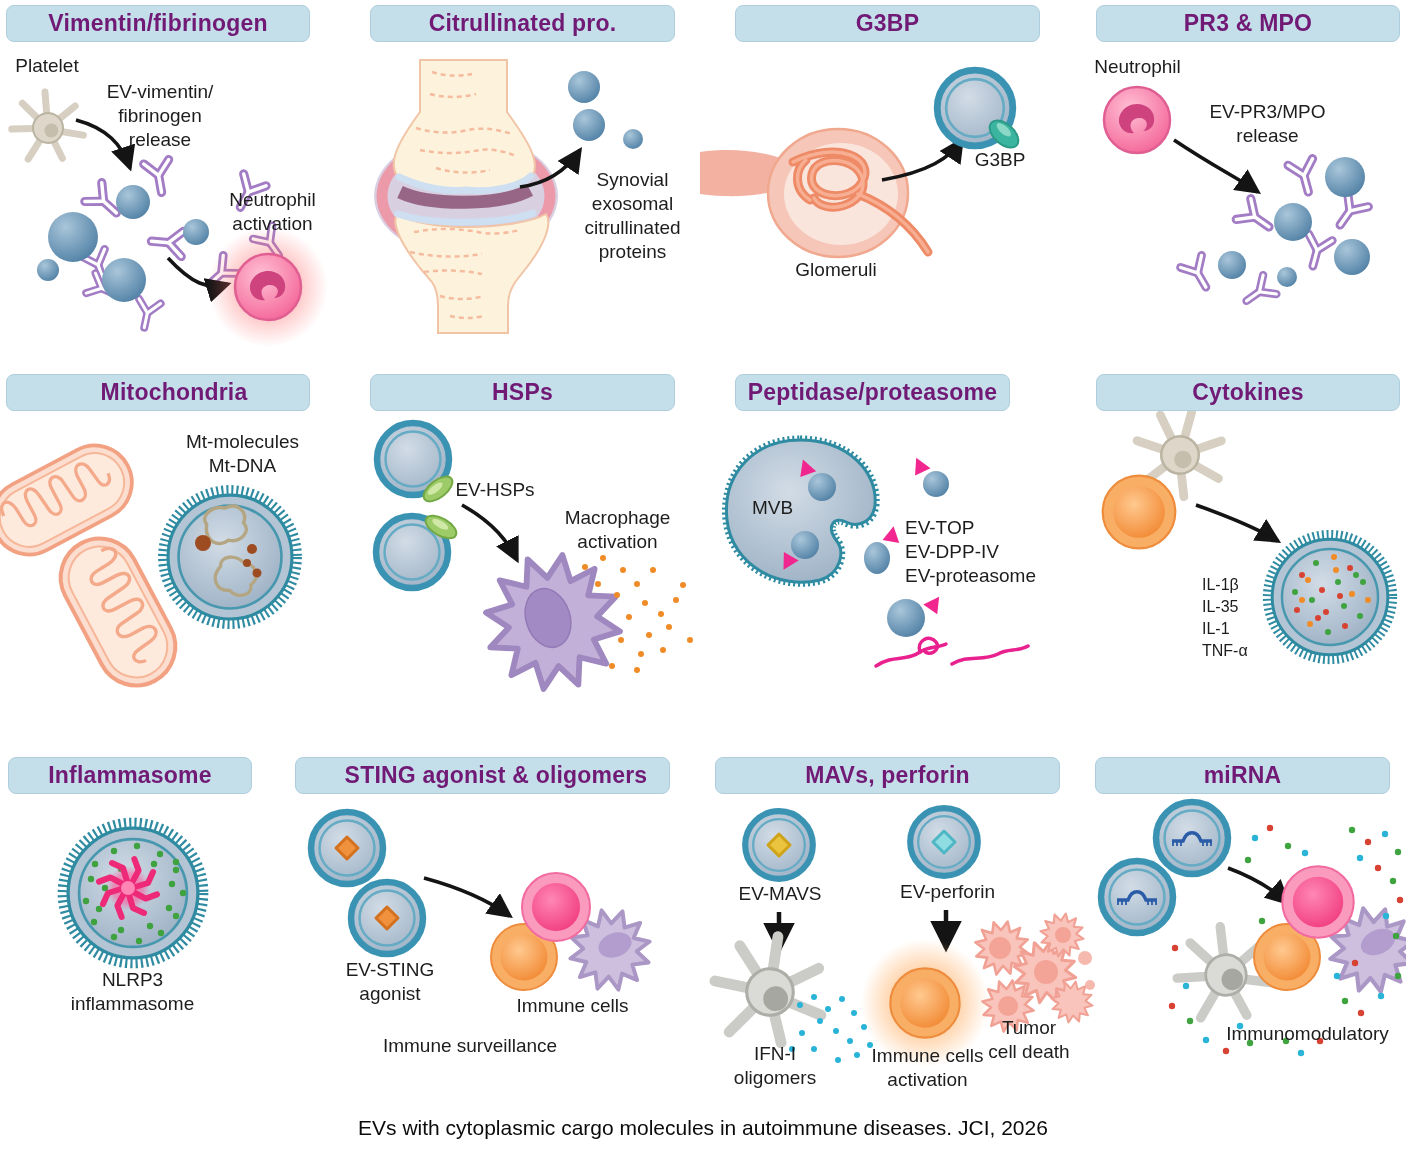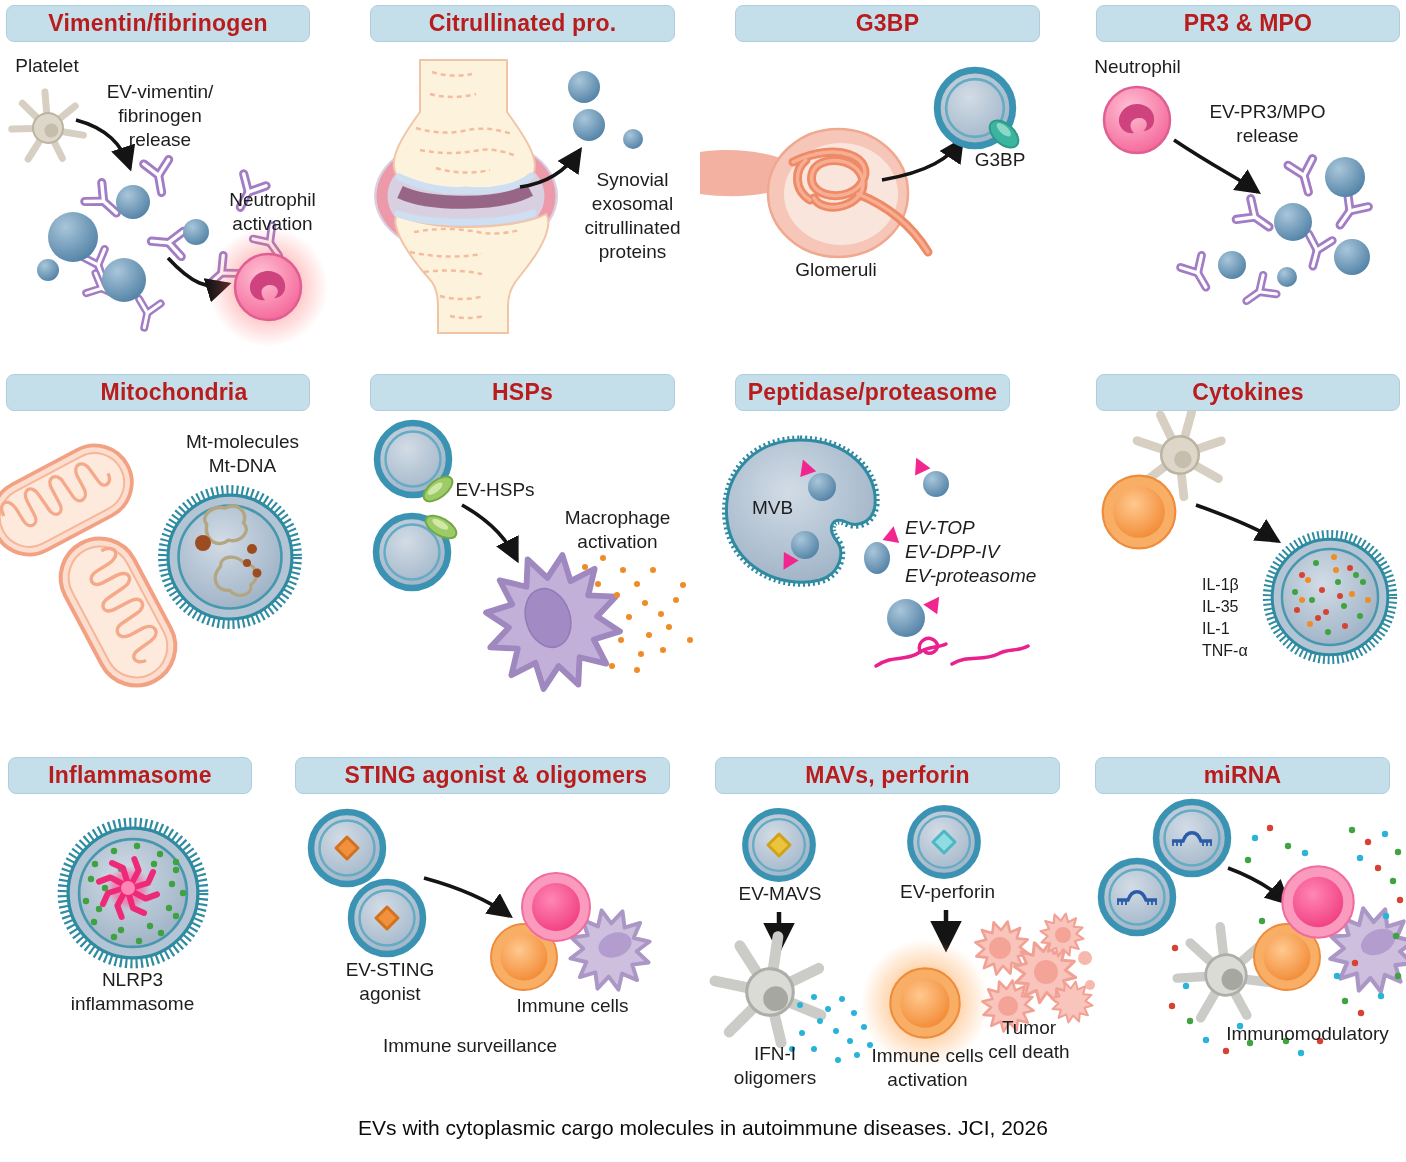--- a/index.html
+++ b/index.html
@@ -3,21 +3,21 @@
 <meta charset="utf-8">
 <style>
   * { margin:0; padding:0; box-sizing:border-box; }
   html,body { width:1406px; height:1162px; background:#ffffff; overflow:hidden; }
   body { font-family:"Liberation Sans", sans-serif; position:relative; }
   #stage { position:absolute; left:0; top:0; width:1406px; height:1162px; }
   svg.art { position:absolute; left:0; top:0; }
   .hdr {
     position:absolute; height:37px; background:#c5dfea;
     border:1px solid #aecede; border-radius:8px;
-    color:#b91c1c; font-weight:bold; font-size:23px;
+    color:#701a75; font-weight:bold; font-size:23px;
     text-align:center; line-height:34px; letter-spacing:0.2px;
   }
   .lbl {
     position:absolute; color:#1d1d1d; font-size:19px; line-height:24px;
     text-align:center; white-space:pre-line;
   }
   .lbl.left { text-align:left; }
   .lbl.small { font-size:16px; line-height:22px; }
   .caption {
     position:absolute; left:0; top:1116px; width:1406px; text-align:center;
@@ -549,21 +549,21 @@
 release</div>
 
 <div class="lbl" style="left:175px;top:430px;width:135px;">Mt-molecules
 Mt-DNA</div>
 
 <div class="lbl" style="left:450px;top:478px;width:90px;">EV-HSPs</div>
 <div class="lbl" style="left:560px;top:506px;width:115px;">Macrophage
 activation</div>
 
 <div class="lbl" style="left:745px;top:496px;width:55px;">MVB</div>
-<div class="lbl left" style="left:905px;top:516px;width:155px;font-style:italic;">EV-TOP
+<div class="lbl left" style="left:905px;top:516px;width:155px;">EV-TOP
 EV-DPP-IV
 EV-proteasome</div>
 
 <div class="lbl left small" style="left:1202px;top:574px;width:95px;">IL-1β
 IL-35
 IL-1
 TNF-α</div>
 
 <div class="lbl" style="left:60px;top:968px;width:145px;">NLRP3
 inflammasome</div>

